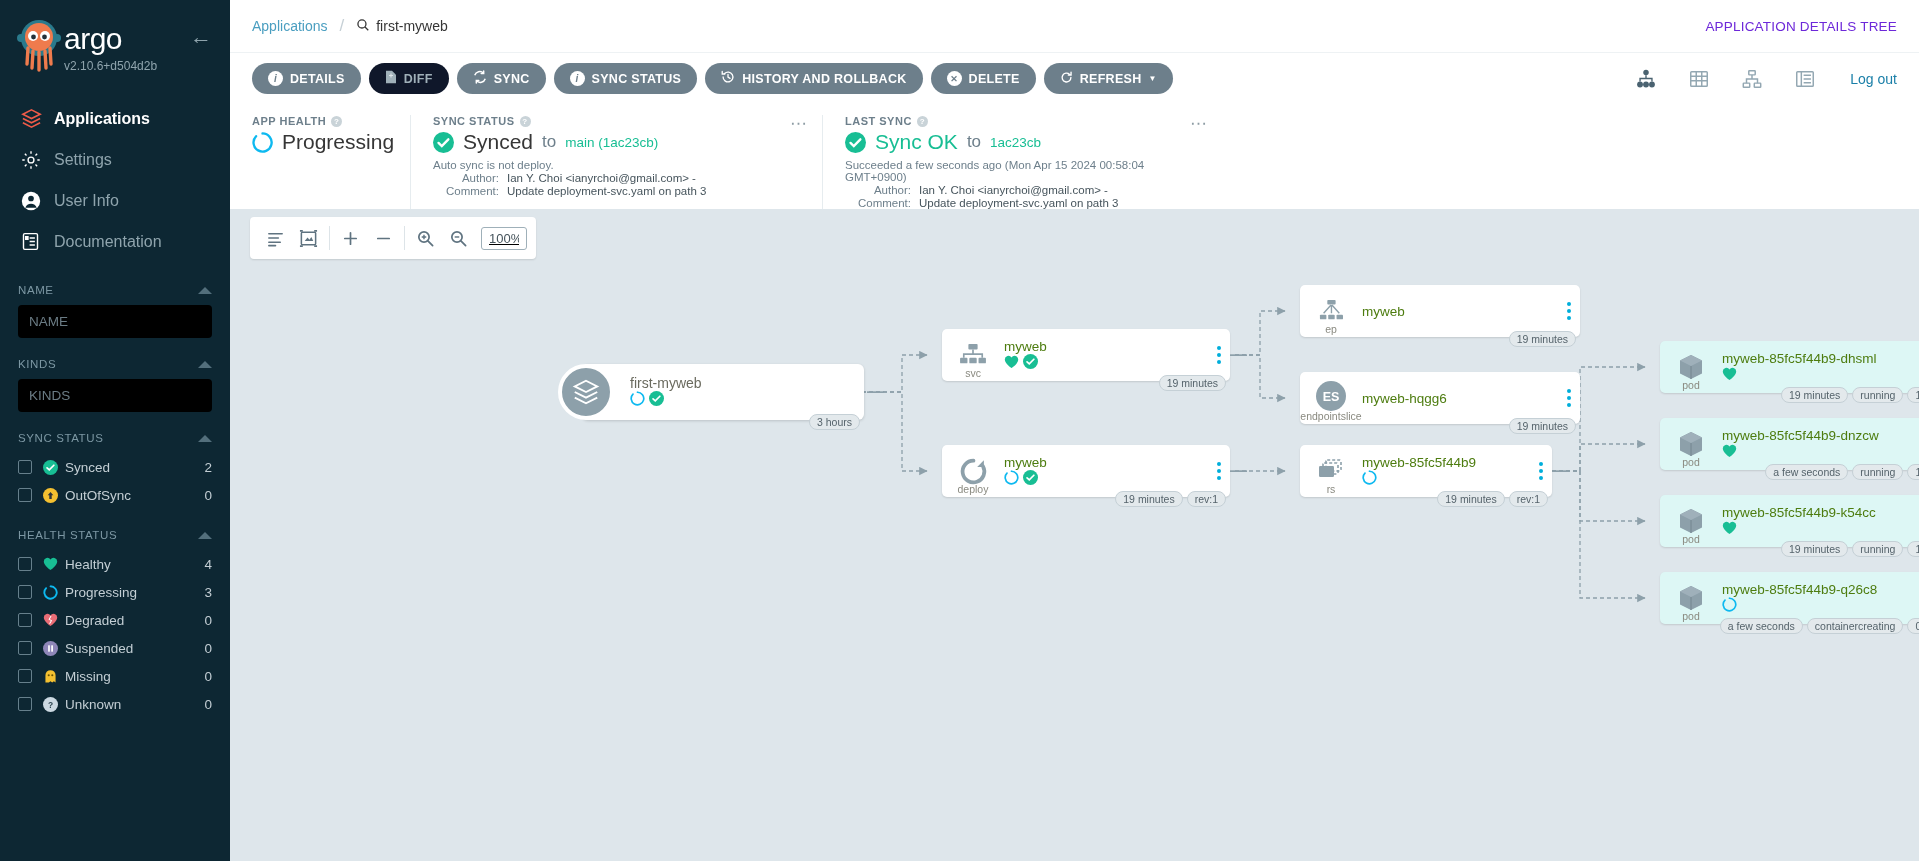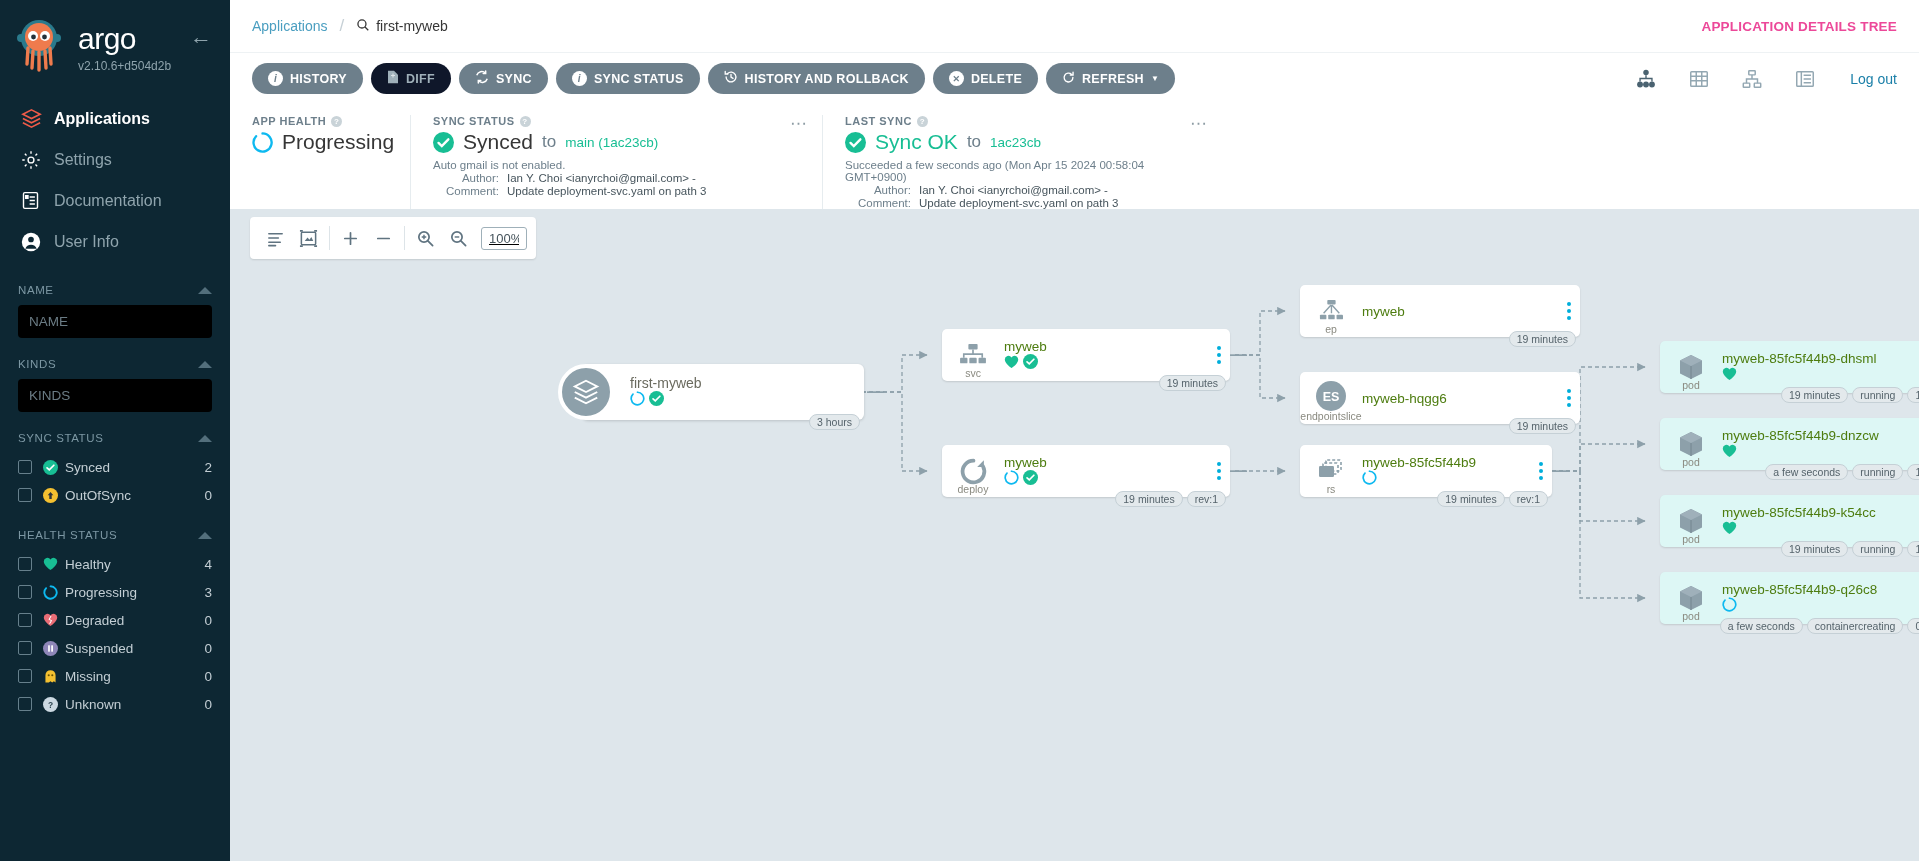--- a/index.html
+++ b/index.html
@@ -13,21 +13,21 @@
 
   
   .sidebar {
     width: 230px; height: 861px; flex: 0 0 230px;
     background: #0d2733; color: #8fa4ad;
     position: relative; overflow: hidden;
   }
   .sb-brand { display: flex; align-items: flex-start; padding: 18px 14px 0 14px; position: relative; }
   .sb-logo { width: 50px; height: 56px; flex: 0 0 50px; position: relative; }
   .sb-logo svg { display: block; }
-  .sb-brandtext { margin-left: 14px; padding-top: 6px; }
+  .sb-brandtext { margin-left: 0; padding-top: 6px; }
   .sb-argo { font-size: 30px; color: #fff; letter-spacing: -.5px; line-height: 1; font-weight: 400; }
   .sb-ver { font-size: 12px; color: #8fa4ad; margin-top: 5px; }
   .sb-collapse {
     position: absolute; right: 18px; top: 26px;
     color: #8fa4ad; font-size: 22px; line-height: 1; cursor: pointer;
   }
   .sb-nav { margin-top: 24px; }
   .sb-item {
     display: flex; align-items: center; height: 41px;
     padding: 0 0 0 20px; cursor: pointer; color: #8fa4ad; font-size: 16px;
@@ -69,22 +69,22 @@
 
   .topbar {
     height: 52px; background: #fff; display: flex; align-items: center;
     padding: 0 22px; flex: 0 0 52px;
   }
   .crumb { font-size: 14px; color: #6d7f8b; display: flex; align-items: center; }
   .crumb a { color: #4a9ec0; text-decoration: none; cursor: pointer; }
   .crumb-sep { color: #c6d0d6; margin: 0 12px; font-size: 17px; }
   .crumb-cur { color: #363636; display: flex; align-items: center; gap: 6px; }
   .adt {
-    margin-left: auto; color: #ec4899; font-size: 13.5px;
-    letter-spacing: .2px; font-weight: bold; cursor: pointer;
+    margin-left: auto; color: #6d28d9; font-size: 13.5px;
+    letter-spacing: .2px; font-weight: normal; cursor: pointer;
   }
 
   .toolbar {
     height: 52px; flex: 0 0 52px; background: #fff; display: flex;
     align-items: center; padding: 0 22px; border-top: 1px solid #eef2f4;
   }
   .tbtn {
     height: 31px; border-radius: 16px; background: #6d7f8b; color: #fff;
     display: inline-flex; align-items: center; gap: 7px; padding: 0 16px;
     font-size: 12.5px; font-weight: bold; letter-spacing: .3px; margin-right: 8px;
@@ -241,37 +241,37 @@
         <span class="sb-ico">
           <svg width="22" height="22" viewBox="0 0 24 24" fill="none" stroke="#fff" stroke-width="1.5">
             <circle cx="12" cy="12" r="3.2"></circle>
             <path d="M12 2.5v2.6M12 18.9v2.6M21.5 12h-2.6M5.1 12H2.5M18.7 5.3l-1.8 1.8M7.1 16.9l-1.8 1.8M18.7 18.7l-1.8-1.8M7.1 7.1L5.3 5.3"></path>
           </svg>
         </span>
         <span>Settings</span>
       </div>
       <div class="sb-item">
         <span class="sb-ico">
+          <svg width="22" height="22" viewBox="0 0 24 24">
+              <circle cx="12" cy="12" r="10" fill="#fff"></circle>
+            <circle cx="12" cy="9.3" r="3.1" fill="#0d2733"></circle>
+            <path d="M5.8 19.3a6.6 6.6 0 0 1 12.4 0z" fill="#0d2733"></path>
+            </svg>
+        </span>
+        <span>User Info</span>
+      </div>
+      <div class="sb-item">
+        <span class="sb-ico">
           <svg width="21" height="21" viewBox="0 0 24 24" fill="none" stroke="#fff" stroke-width="1.6">
             <rect x="4" y="3" width="16" height="18" rx="1.5"></rect>
             <path d="M11 8h6M11 12h6M11 16h6"></path>
               <rect x="6.5" y="6.5" width="2.6" height="3" fill="#fff"></rect>
           </svg>
         </span>
         <span>Documentation</span>
-      </div>
-      <div class="sb-item">
-        <span class="sb-ico">
-          <svg width="22" height="22" viewBox="0 0 24 24">
-              <circle cx="12" cy="12" r="10" fill="#fff"></circle>
-            <circle cx="12" cy="9.3" r="3.1" fill="#0d2733"></circle>
-            <path d="M5.8 19.3a6.6 6.6 0 0 1 12.4 0z" fill="#0d2733"></path>
-            </svg>
-        </span>
-        <span>User Info</span>
       </div>
     </div>
 
     <div class="sb-filters">
       <div class="sb-sect">
         <span>NAME</span>
         <span class="caret-up"></span>
       </div>
       <input class="sb-input" placeholder="NAME" style="">
 
@@ -396,21 +396,21 @@
           </span>
           <span>first-myweb</span>
         </span>
       </div>
       <div class="adt">APPLICATION DETAILS TREE</div>
     </div>
 
     <div class="toolbar">
       <button class="tbtn">
         <span class="cir">i</span>
-        <span>HISTORY</span>
+        <span>DETAILS</span>
       </button>
       <button class="tbtn disabled">
         <span>
           <svg width="12" height="14" viewBox="0 0 12 14">
               <path d="M1 .8h6l4 4v8.4H1z" fill="#9fb0b9"></path>
             <path d="M6 3.5v4M4 5.5h4" stroke="#dde4e8" stroke-width="1.1"></path>
             </svg>
         </span>
         <span>DIFF</span>
       </button>
@@ -512,21 +512,21 @@
           <span class="hicon">
             <svg width="21" height="21" viewBox="0 0 16 16">
                 <circle cx="8" cy="8" r="8" fill="#18be94"></circle>
               <path d="M4.2 8.3l2.5 2.4 5-5.1" stroke="#fff" stroke-width="1.8" fill="none" stroke-linecap="round"></path>
               </svg>
           </span>
           <span class="sp-title">Synced</span>
           <span class="sp-to">to</span>
           <span class="sp-rev">main (1ac23cb)</span>
         </div>
-        <div class="sp-sub">Auto gmail is not enabled.</div>
+        <div class="sp-sub">Auto sync is not deploy.</div>
         <div class="sp-kv">
           <span class="sp-k">Author:</span>
           <span class="sp-v">Ian Y. Choi &lt;ianyrchoi@gmail.com&gt; -</span>
         </div>
         <div class="sp-kv">
           <span class="sp-k">Comment:</span>
           <span class="sp-v">Update deployment-svc.yaml on path 3</span>
         </div>
       </div>
 

